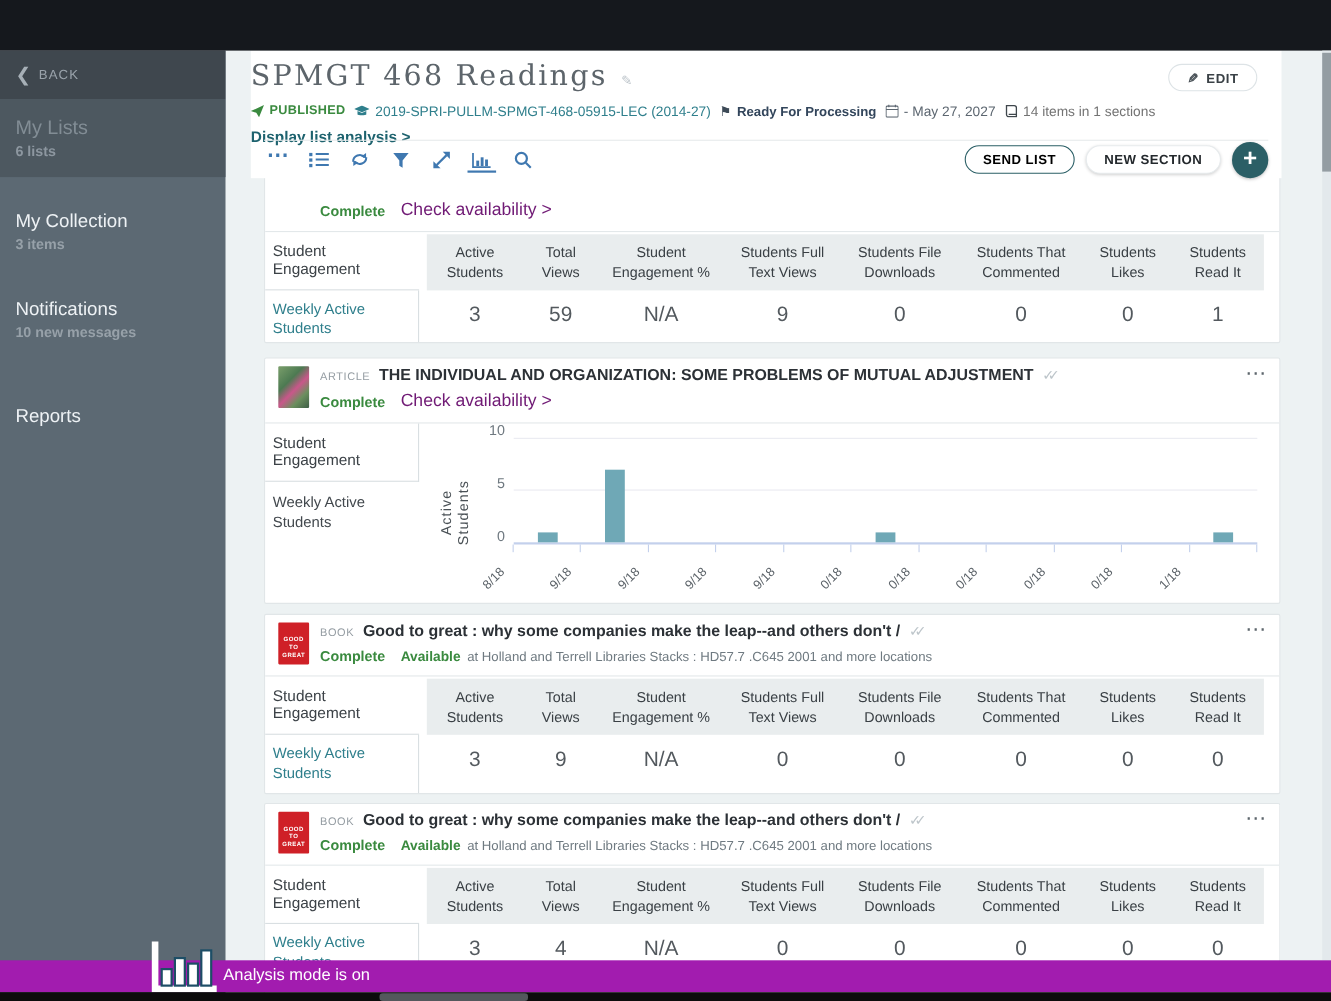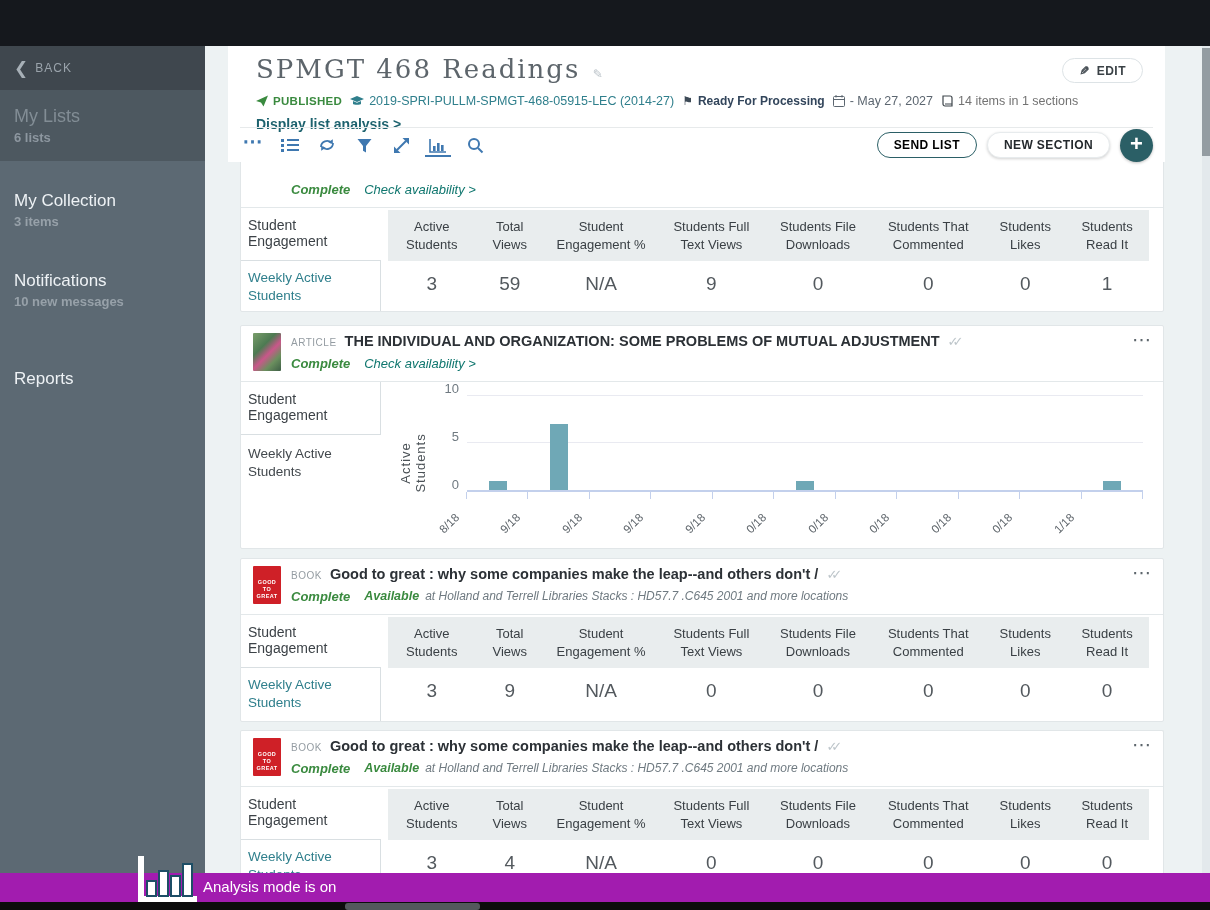--- a/index.html
+++ b/index.html
@@ -21,21 +21,21 @@
   .side-item.selected { background:#4d5860; padding-top:16px; padding-bottom:16px; }
   .side-item.selected .t { color:#828d95; font-size:18px; }
   .side-item.selected .s { color:#8d97a0; }
   .side-gap { height:18px; }
 
   
   .main { position:absolute; left:205px; top:46px; right:0; bottom:0; background:#edf2f3; }
 
   
   .list-header { position:absolute; left:23px; top:0; width:937px; height:116px; background:#fff; z-index:10; }
-  .lh-inner { position:relative; padding:8px 12px 0 28px; height:100%; }
+  .lh-inner { position:relative; padding:8px 12px 0 0; height:100%; }
   .list-title { font-family:"DejaVu Serif", serif; font-size:26px; font-weight:400; letter-spacing:2px; color:#5d656b; display:inline-block; }
   .title-note { color:#b9c1c7; font-size:12px; margin-left:8px; }
   .edit-btn { position:absolute; right:22px; top:12px; height:25px; padding:0 16px; border:1px solid #dde3e6; border-radius:13px; background:#fff; font-size:12px; font-weight:bold; color:#3a4146; letter-spacing:.5px; display:flex; align-items:center; gap:7px; cursor:pointer; }
   .edit-btn .pen { font-size:12px; color:#4a5258; transform:scaleX(-1); }
   .status-row { margin-top:10px; display:flex; align-items:center; gap:8px; font-size:12.5px; color:#46505a; white-space:nowrap; }
   .status-row .grp { display:flex; align-items:center; gap:5px; }
   .st-pub { color:#3a8a3f; font-weight:bold; font-size:11.5px; letter-spacing:.3px; }
   .st-course { color:#2f7f8c; }
   .st-flag { color:#3d4a57; font-size:12px; }
   .st-proc { color:#32455b; font-weight:bold; font-size:12px; }
@@ -62,25 +62,25 @@
   .card { position:absolute; left:35px; width:924px; background:#fff; border:1px solid #e1e6e8; border-radius:2px; overflow:hidden; }
   .card-head { position:relative; padding:7px 14px 6px 12px; display:flex; }
   .thumb { width:28px; height:38px; flex:0 0 28px; margin-right:10px; border-radius:1px; overflow:hidden; }
   .thumb.art { background:linear-gradient(135deg,#7a9e6b 0%,#4d7a52 35%,#c9578a 55%,#6b8f5e 75%,#3e5e46 100%); }
   .thumb.book { background:#cf2027; color:#fff; font-size:5.5px; font-weight:bold; text-align:center; padding-top:13px; letter-spacing:.4px; line-height:1.3; }
   .head-text { flex:1; min-width:0; }
   .title-line { display:flex; align-items:baseline; gap:8px; }
   .type-label { font-size:10px; color:#949ca2; letter-spacing:.5px; flex:none; }
   .item-title { font-size:14.5px; font-weight:600; color:#2c3136; white-space:nowrap; }
   .dblcheck { color:#bdc5ca; font-size:13px; letter-spacing:-6px; padding-right:6px; flex:none; }
-  .status-line { margin-top:7px; font-size:13px; display:flex; align-items:flex-start; gap:14px;font-style:italic; }
+  .status-line { margin-top:7px; font-size:13px; display:flex; align-items:center; gap:14px; }
   .complete { color:#3a8a3f; font-weight:600; }
   .avail-word { color:#3a8a3f; font-weight:bold; font-size:12.5px; }
   .loc-text { color:#6f7a81; font-size:12px; margin-left:-8px; }
-  .avail-link { color:#0f766e; font-size:13px; cursor:pointer; text-decoration:none; }
+  .avail-link { color:#701a75; font-size:16px; cursor:pointer; text-decoration:none; }
   .card-ellipsis { position:absolute; right:12px; top:4px; color:#5d666c; font-size:19px; cursor:pointer; line-height:1; }
 
   
   .eng-section { display:flex; border-top:1px solid #e3e8ea; margin-top:4px; }
   .eng-left { width:140px; flex:0 0 140px; display:flex; flex-direction:column; }
   .eng-left .hd { padding:9px 6px 11px 7px; font-size:14px; color:#3c4247; border-bottom:1px solid #d9dfe2; }
   .eng-left .tabzone { flex:1; border-right:1px solid #d9dfe2; padding:8px 7px; }
   .eng-left .tab { font-size:13.5px; color:#2f7f8c; line-height:1.3; cursor:pointer; width:100px; }
   .eng-table { flex:1; margin:2px 14px 10px 7px; }
   .eng-hrow, .eng-vrow { display:grid; grid-template-columns:11.5% 9% 15% 14% 14% 15% 10.5% 11%; }

